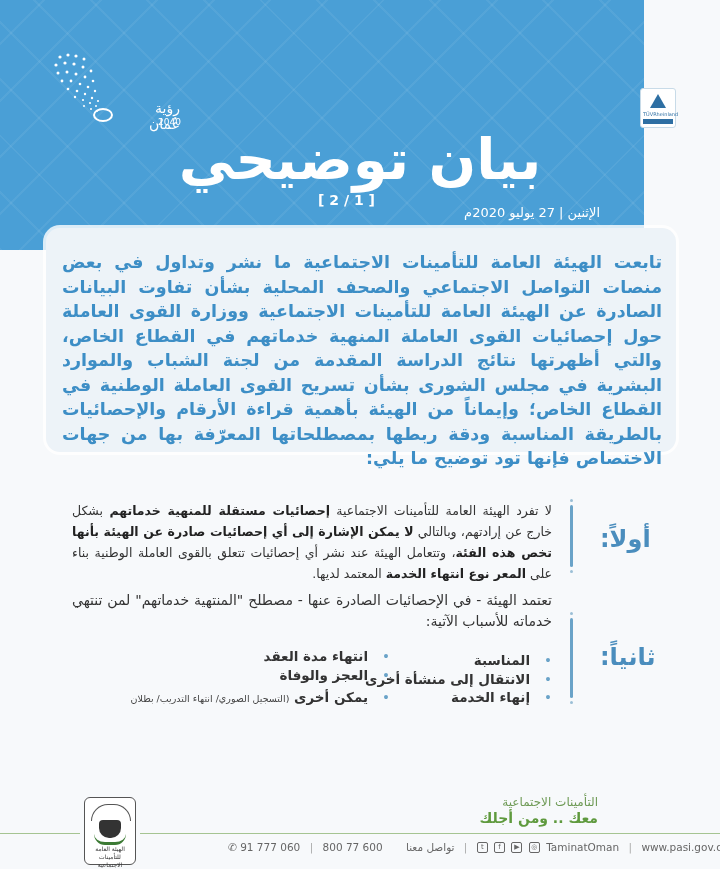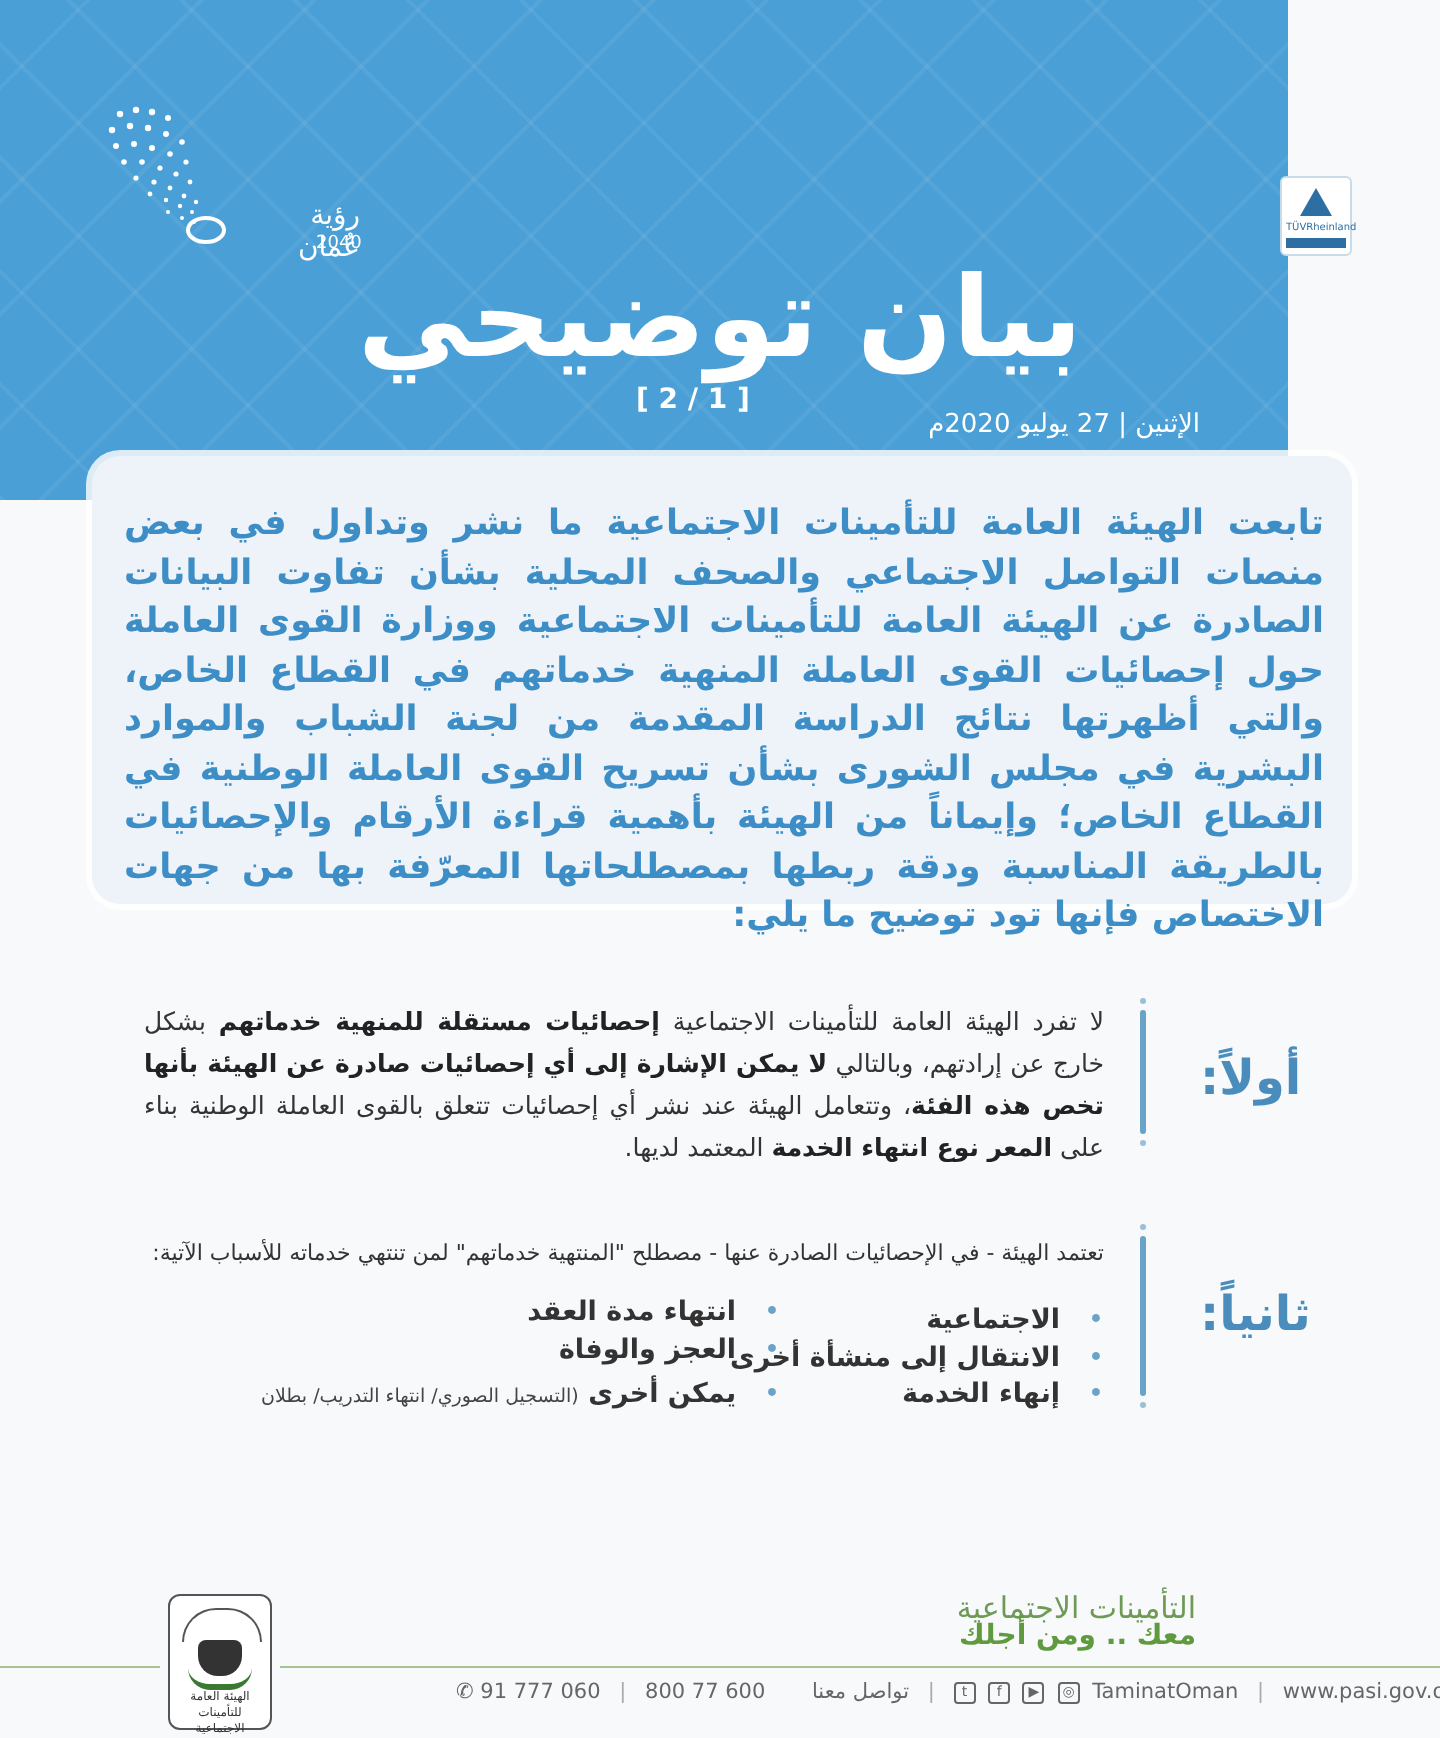--- a/index.html
+++ b/index.html
@@ -58,34 +58,34 @@
   }
   .section-bar::before { top:-6px; }
   .section-bar::after { bottom:-6px; }
   .sec1-text {
     position:absolute; left:72px; top:500px; width:480px;
     direction:rtl; text-align:justify; text-align-last:right;
     color:#333; font-size:12.5px; line-height:21px;
   }
   .sec1-text b { color:#222; }
   .sec2-intro {
-    position:absolute; left:72px; top:616px; width:480px;
+    position:absolute; left:72px; top:590px; width:480px;
     direction:rtl; text-align:justify; text-align-last:right;
-    color:#333; font-size:11px; line-height:21px;
+    color:#333; font-size:14px; line-height:21px;
   }
   .reasons {
     position:absolute; left:72px; top:652px; width:480px; direction:rtl;
   }
   .reason {
     position:absolute; font-size:13.5px; font-weight:bold; color:#333; white-space:nowrap;
   }
   .reason .dot { color:#6aa3c8; margin-left:14px; font-weight:normal; }
   .reason .note { font-size:9.5px; font-weight:normal; color:#444;margin-top:24px; }
   .footer-slogan-small {
-    position:absolute; right:122px; top:795px; color:#6e9a55; font-size:15px; direction:rtl;
+    position:absolute; right:122px; top:795px; color:#6e9a55; font-size:12px; direction:rtl;
   }
   .footer-slogan {
     position:absolute; right:122px; top:810px; color:#5f9a3e; font-size:14px; font-weight:bold; direction:rtl;
   }
   .footer-line {
     position:absolute; top:833px; height:1px; background:#a5c492;
   }
   .pasi-logo {
     position:absolute; left:84px; top:797px; width:50px; height:66px;
     background:#fff; border:1.5px solid #555; border-radius:6px;
@@ -165,21 +165,21 @@
 <div class="section-label" style="left:600px; top:525px;">أولاً:</div>
 <div class="section-bar" style="left:570px; top:505px; height:62px;"></div>
 <div class="sec1-text">
   <span>لا تفرد الهيئة العامة للتأمينات الاجتماعية </span><b>إحصائيات مستقلة للمنهية خدماتهم</b><span> بشكل خارج عن إرادتهم، وبالتالي </span><b>لا يمكن الإشارة إلى أي إحصائيات صادرة عن الهيئة بأنها تخص هذه الفئة</b><span>، وتتعامل الهيئة عند نشر أي إحصائيات تتعلق بالقوى العاملة الوطنية بناء على </span><b>المعر نوع انتهاء الخدمة</b><span> المعتمد لديها.</span>
 </div>
 
 <div class="section-label" style="left:600px; top:643px;">ثانياً:</div>
 <div class="section-bar" style="left:570px; top:618px; height:80px;"></div>
 <div class="sec2-intro">تعتمد الهيئة - في الإحصائيات الصادرة عنها - مصطلح "المنتهية خدماتهم" لمن تنتهي خدماته للأسباب الآتية:</div>
 <div class="reasons">
-  <div class="reason" style="right:0; top:0;"><span class="dot">•</span><span>الاجتماعية</span></div>
+  <div class="reason" style="right:0; top:0;"><span class="dot">•</span><span>المناسبة</span></div>
   <div class="reason" style="right:162px; top:-4px;margin-left:25px;"><span class="dot">•</span><span>انتهاء مدة العقد</span></div>
   <div class="reason" style="right:0; top:19px;"><span class="dot">•</span><span>الانتقال إلى منشأة أخرى</span></div>
   <div class="reason" style="right:162px; top:15px;"><span class="dot">•</span><span>العجز والوفاة</span></div>
   <div class="reason" style="right:0; top:37px;"><span class="dot">•</span><span>إنهاء الخدمة</span></div>
   <div class="reason" style="right:162px; top:37px;"><span class="dot">•</span><span>يمكن أخرى</span> <span class="note">(التسجيل الصوري/ انتهاء التدريب/ بطلان</span></div>
 </div>
 
 <div class="footer-slogan-small">التأمينات الاجتماعية</div>
 <div class="footer-slogan">معك .. ومن أجلك</div>
 <div class="footer-line" style="left:0; width:80px;"></div>

